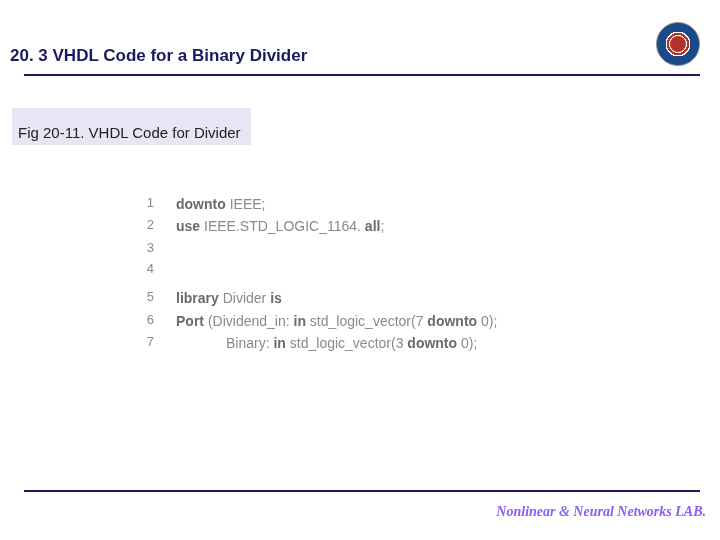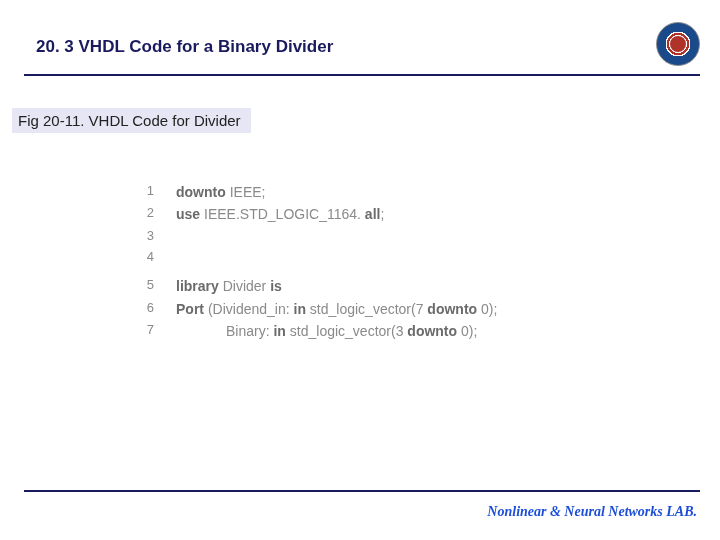--- a/index.html
+++ b/index.html
@@ -6,22 +6,22 @@
   body {
     width: 720px;
     height: 540px;
     background: #ffffff;
     font-family: Arial, sans-serif;
     position: relative;
     overflow: hidden;
   }
   .header {
     display: flex;
-    align-items: center;
-    padding: 22px 20px 0 36px;
+    align-items: flex-end;
+    padding: 22px 20px 0 10px;
   }
   .title {
     font-size: 17px;
     font-weight: bold;
     color: #1a1a5e;
     flex: 1;
     padding-top: 6px;
   }
   .logo {
     width: 44px;
@@ -52,21 +52,21 @@
     border-top: 2px solid #1a1a5e;
   }
   .subtitle-wrap {
     margin: 32px 0 0 12px;
   }
   .subtitle {
     display: inline-block;
     background: #e6e6f5;
     color: #222;
     font-size: 15px;
-    padding: 4px 10px 4px 6px;
+    padding: 16px 10px 4px 6px;
   }
   .code-area {
     margin: 48px 0 0 130px;
     color: #7a7a7a;
     font-family: Arial, sans-serif;
     font-size: 14px;
     line-height: 1.6;
   }
   .code-row {
     display: flex;
@@ -85,26 +85,26 @@
   .hr-bottom {
     position: absolute;
     left: 24px;
     right: 20px;
     bottom: 48px;
     border: none;
     border-top: 2px solid #1a1a5e;
   }
   .footer {
     position: absolute;
-    right: 23px;
+    right: 14px;
     bottom: 20px;
     font-style: italic;
     font-weight: bold;
     font-size: 14px;
-    color: #1d4ed8;
+    color: #8b5cf6;
     font-family: Georgia, 'Times New Roman', serif;
   }
 </style>
 </head>
 <body>
 
 <div class="header">
   <div class="title">20. 3 VHDL Code for a Binary Divider</div>
   <div class="logo">
     <div class="logo-outer"></div>

